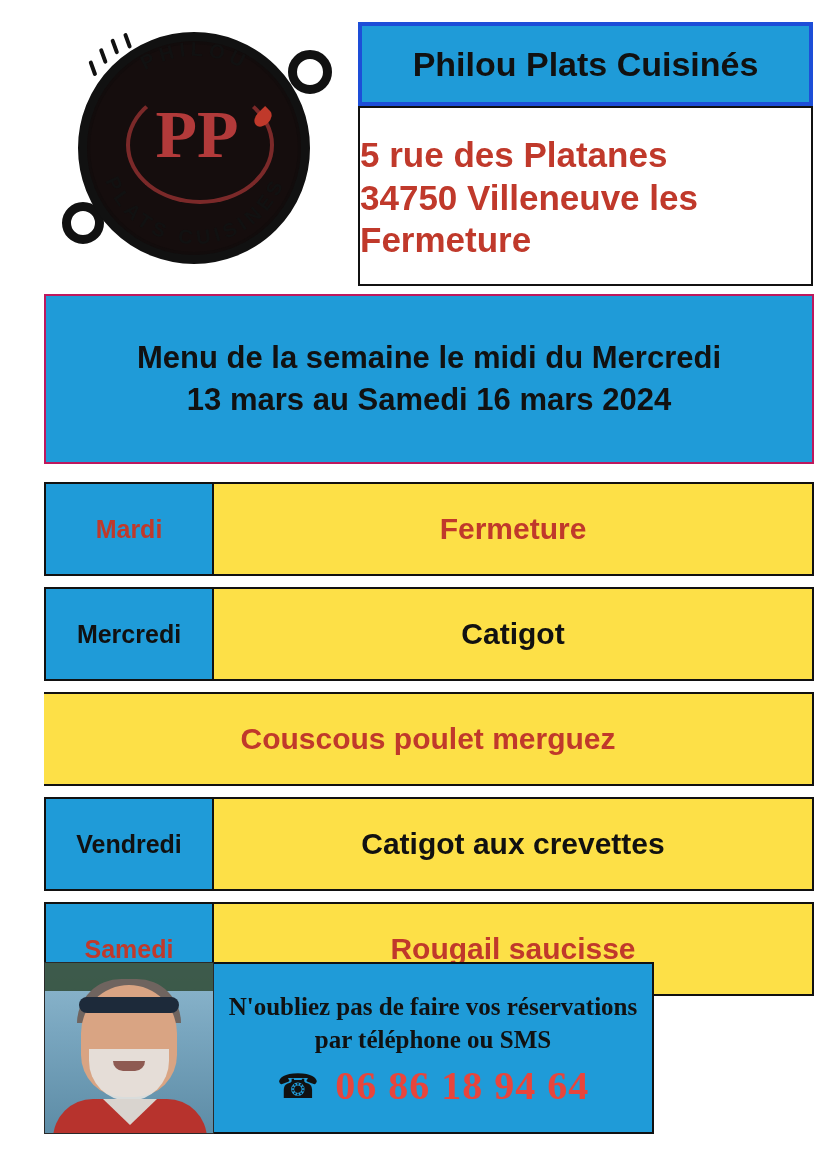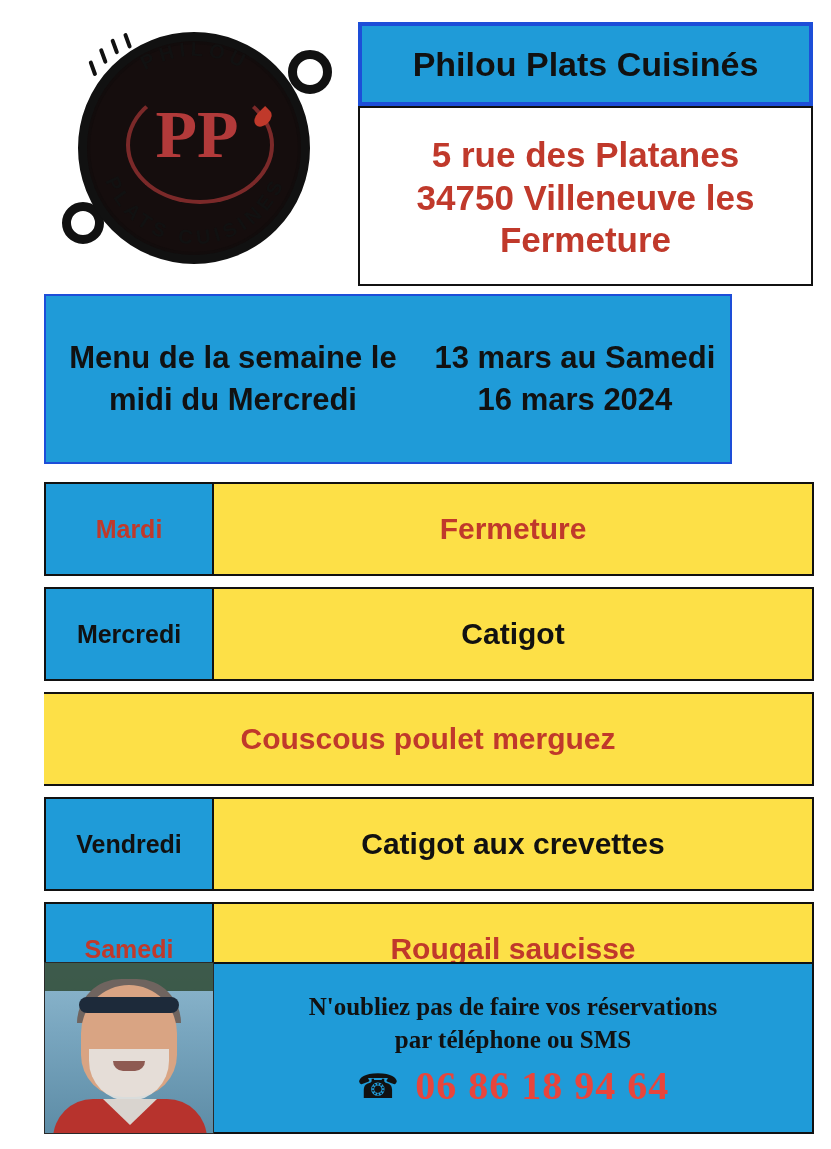--- a/index.html
+++ b/index.html
@@ -165,45 +165,45 @@
     position: absolute;
     left: 358px;
     top: 106px;
     width: 455px;
     height: 180px;
     background: #ffffff;
     border: 2px solid #111111;
     box-sizing: border-box;
     display: flex;
     flex-direction: column;
-    align-items: center;
+    align-items: flex-start;
     justify-content: center;
     padding-top: 4px;
   }
   .address-box span {
     font-size: 35px;
     font-weight: bold;
     color: #c0392b;
     line-height: 1.22;
     text-align: center;
     display: block;
   }
 
   
   .week-banner {
     position: absolute;
     left: 44px;
     top: 294px;
-    width: 688px;
+    width: 770px;
     height: 170px;
     background: #1f9bd8;
-    border: 2px solid #1d4ed8;
-    box-sizing: border-box;
-    display: flex;
-    flex-direction: row;
+    border: 2px solid #be185d;
+    box-sizing: border-box;
+    display: flex;
+    flex-direction: column;
     align-items: center;
     justify-content: center;
   }
   .week-banner span {
     display: block;
     font-size: 31px;
     font-weight: bold;
     color: #111111;
     text-align: center;
     line-height: 1.35;
@@ -251,21 +251,21 @@
   }
   .row .dish.red {
     color: #c0392b;
   }
 
   
   .footer {
     position: absolute;
     left: 44px;
     top: 962px;
-    width: 770px;
+    width: 610px;
     height: 172px;
     display: flex;
     justify-content: center;
   }
   .photo {
     width: 170px;
     height: 172px;
     position: relative;
     overflow: hidden;
     background: linear-gradient(#8fb9cf 0%, #7aa7c0 38%, #5d8ca6 100%);

